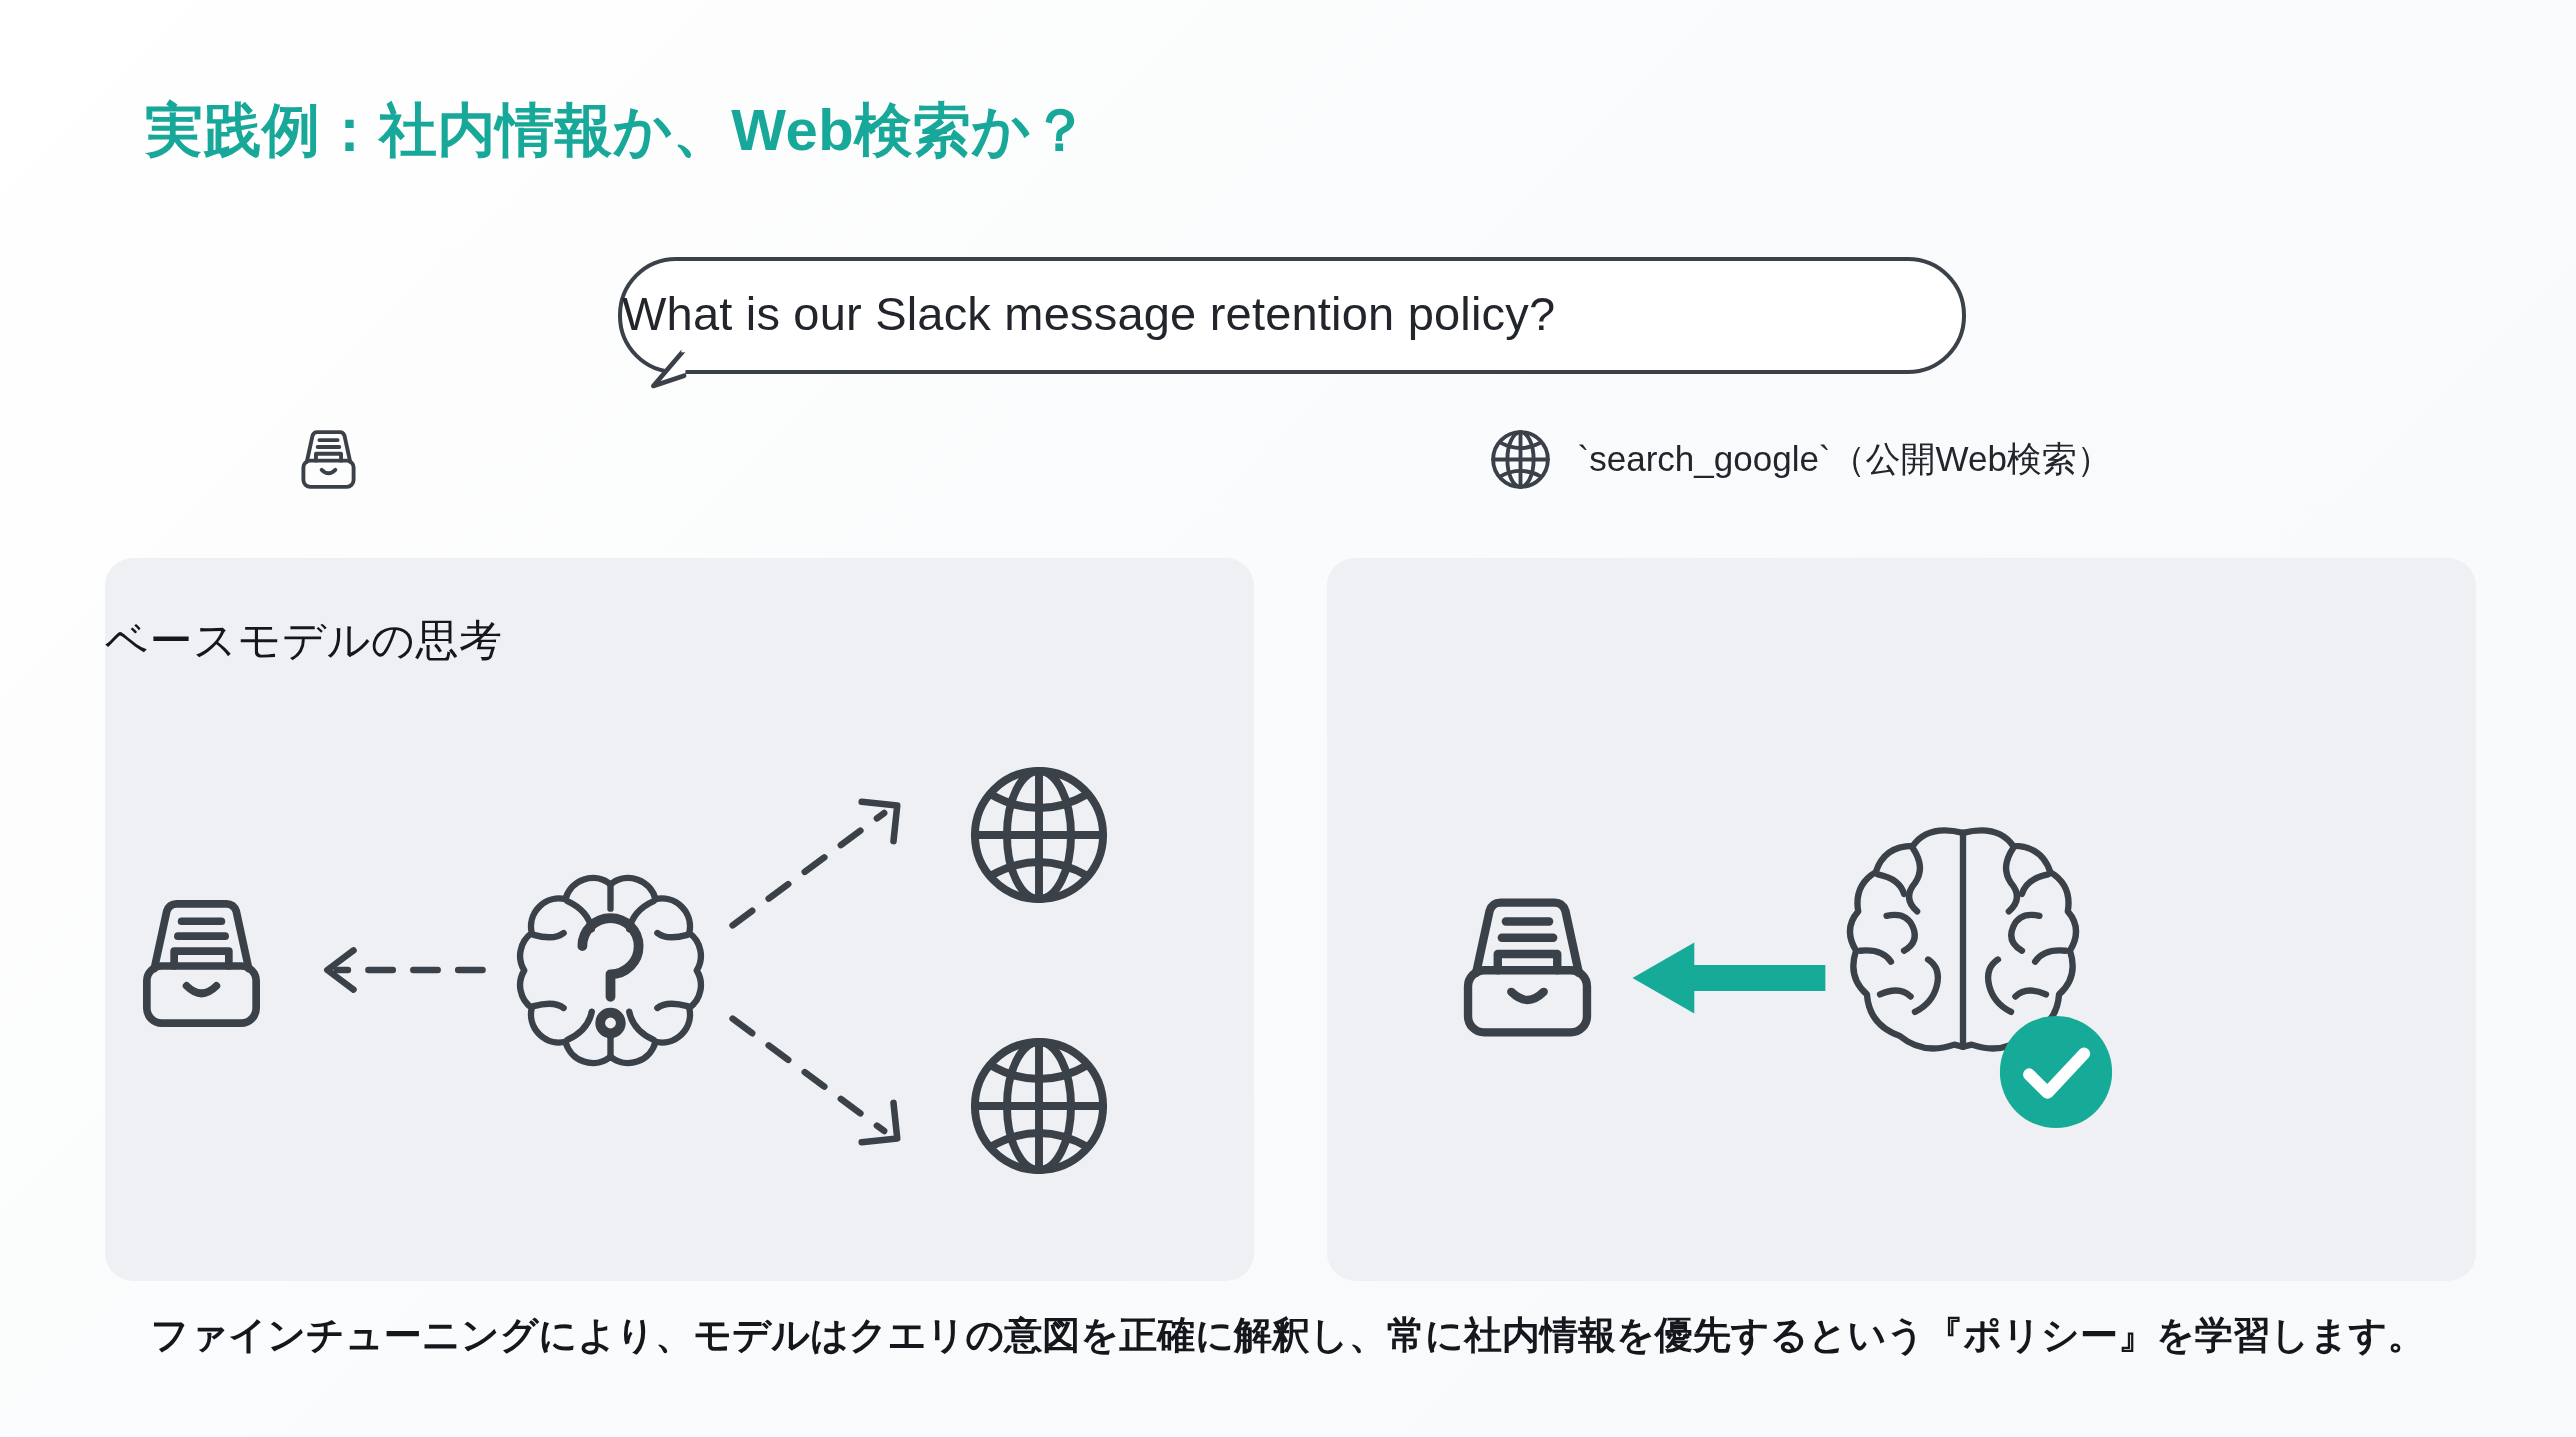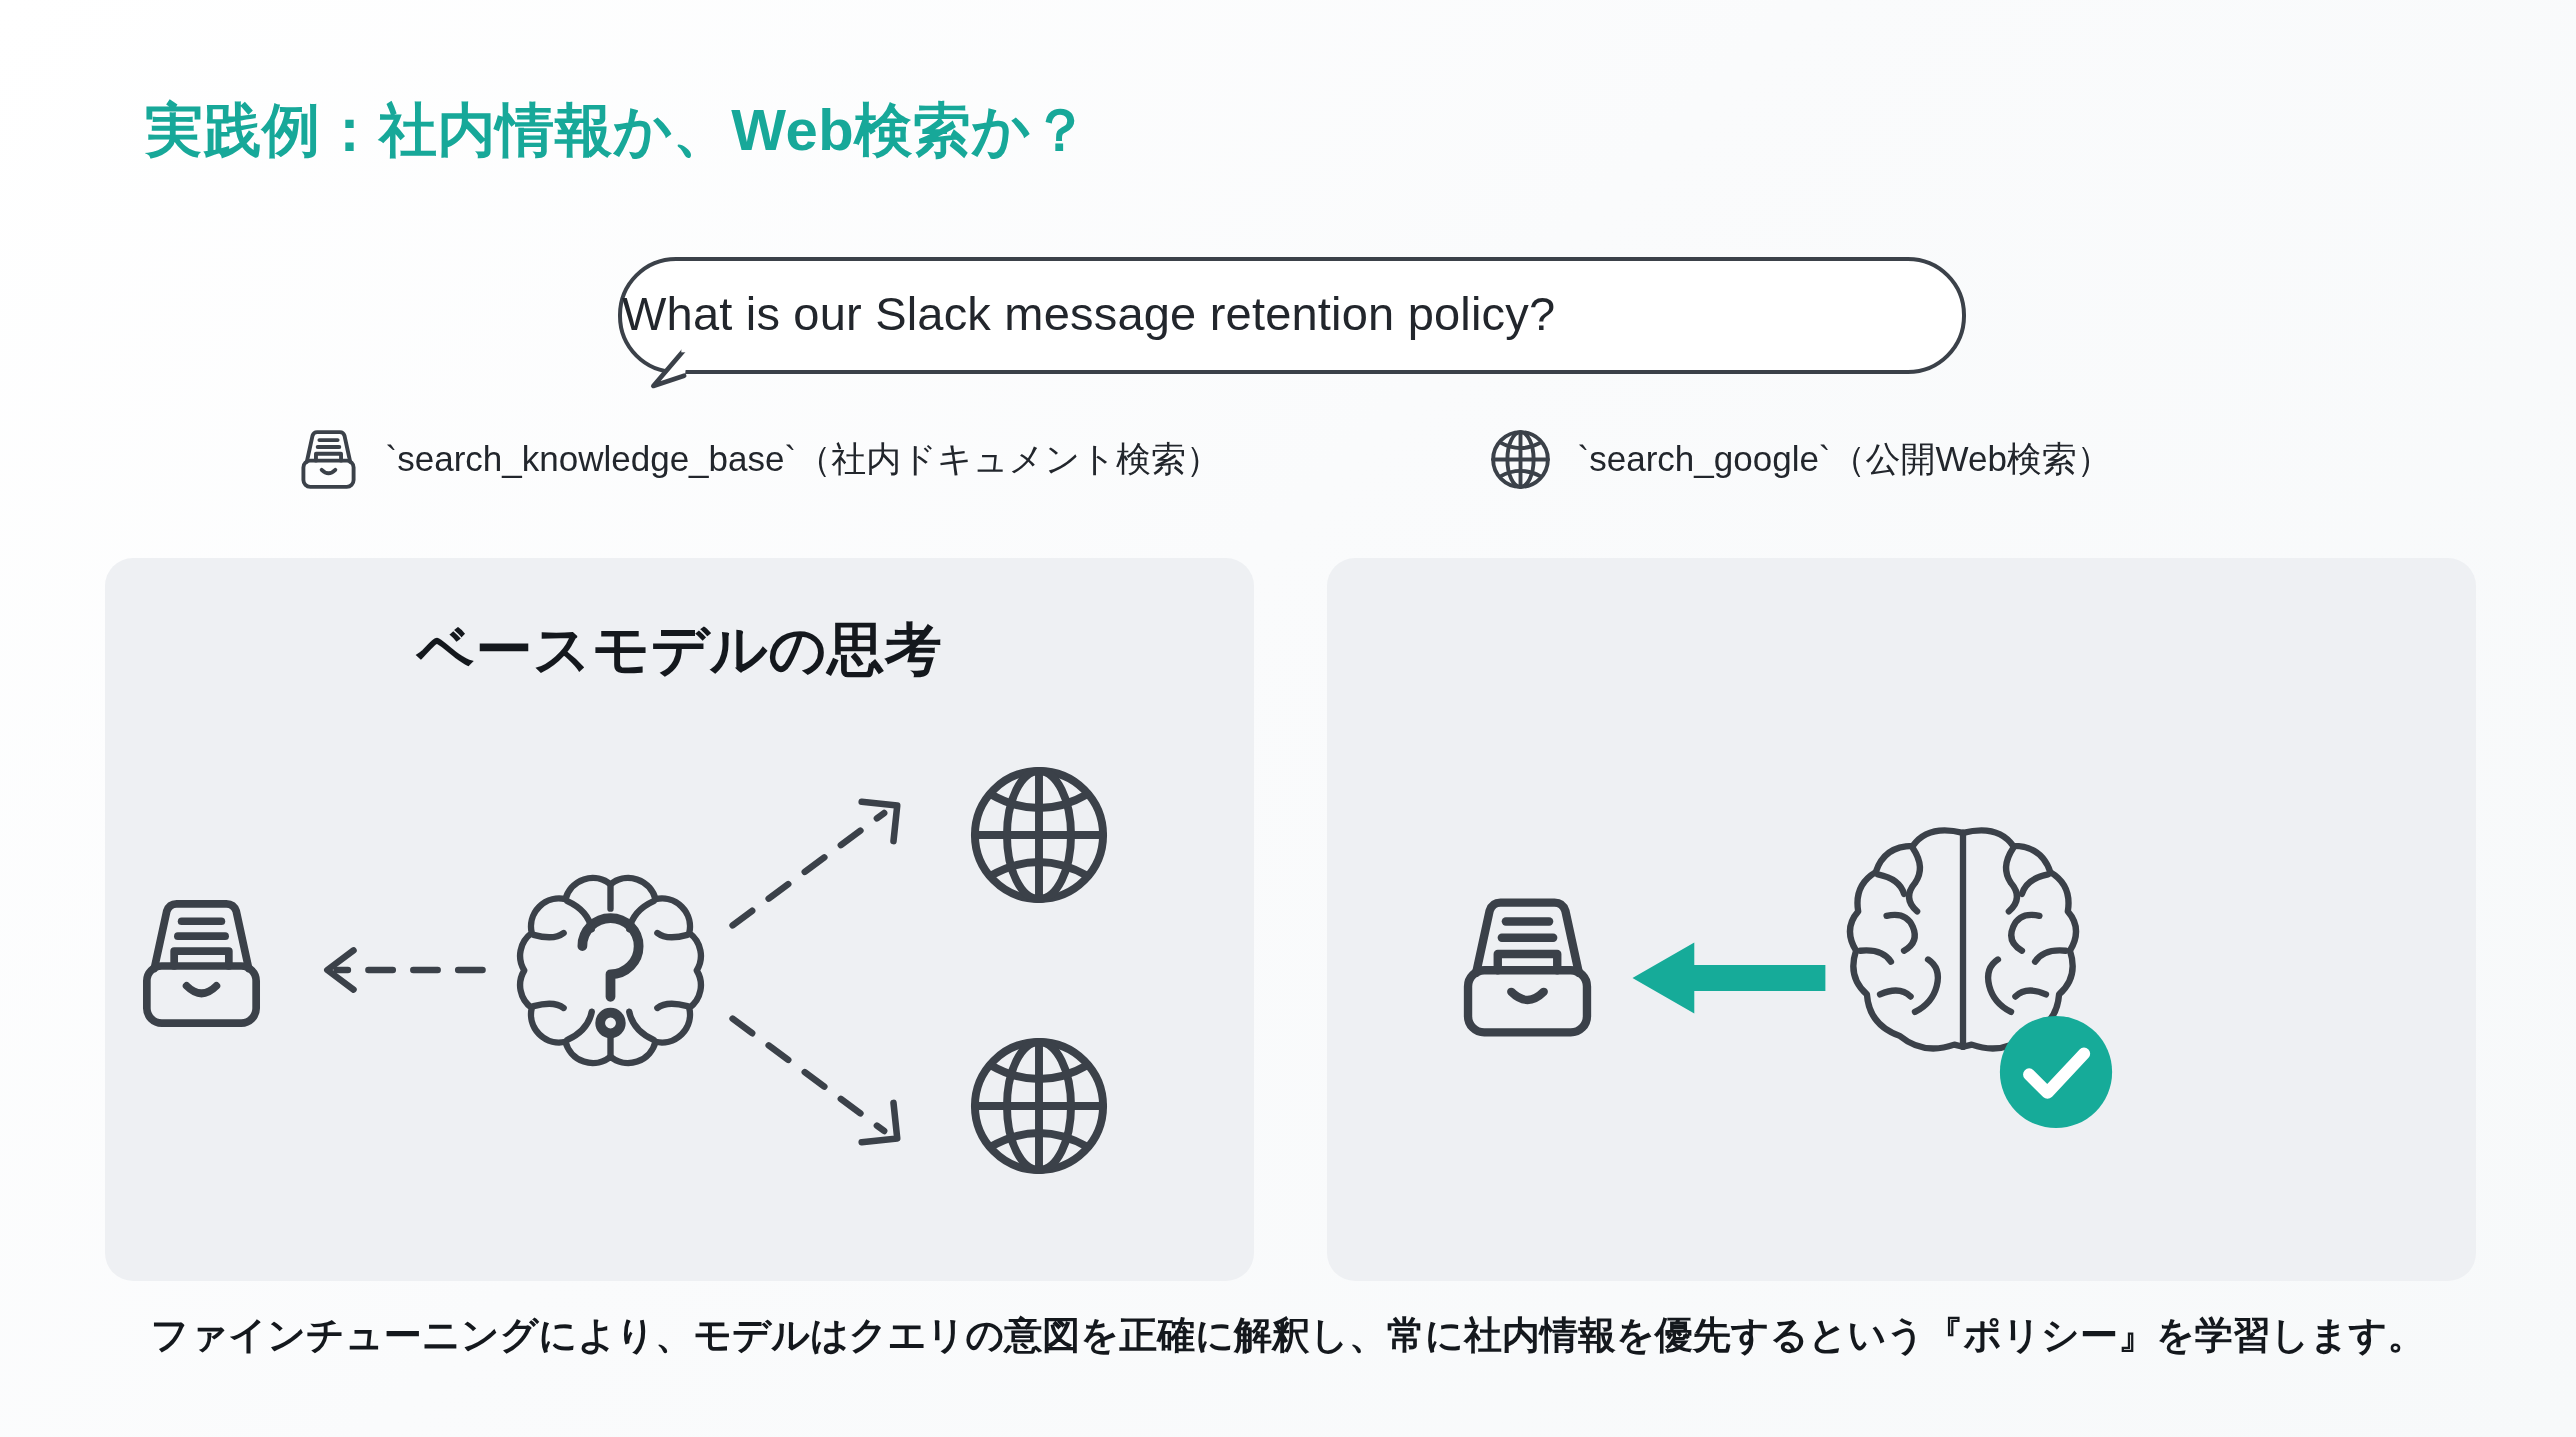--- a/index.html
+++ b/index.html
@@ -99,23 +99,22 @@
     border-radius: 28px;
   }
   #panel-left  { left: 105px; }
   #panel-right { left: 1327px; }
 
   .panel-heading {
     position: absolute;
     top: 54px;
     left: 0;
     right: 0;
-    text-align: center;
-    font-size: 57px;
-    font-weight: 700;
+    font-size: 43px;
+    font-weight: 400;
     color: #14181d;
     letter-spacing: 0.5px;
   }
 
   .panel-stage {
     position: absolute;
     left: 0;
     right: 0;
     top: 150px;
     bottom: 0;
@@ -163,21 +162,20 @@
     <svg class="tool-icon" viewBox="0 0 64 64">
       <g fill="none" stroke="#3b4149" stroke-width="3.4" stroke-linecap="round" stroke-linejoin="round">
         <path d="M13 34 L18 11 Q19 8 22 8 L42 8 Q45 8 46 11 L51 34"></path>
         <line x1="24" y1="15" x2="40" y2="15"></line>
         <line x1="22.5" y1="21" x2="41.5" y2="21"></line>
         <path d="M21 33 L21 27 L43 27 L43 33"></path>
         <rect x="10" y="33" width="44" height="23" rx="6"></rect>
         <path d="M26 41 Q32 47 38 41"></path>
       </g>
     </svg>
-    <span class="tool-label">`search_knowledge_base`（社内ドキュメント検索）</span>
   </div>
 
   <div class="tool-item" id="tool-google">
     <svg class="tool-icon" viewBox="0 0 64 64">
       <g fill="none" stroke="#3b4149" stroke-width="3.4" stroke-linecap="round">
         <circle cx="32" cy="32" r="24"></circle>
         <line x1="8" y1="32" x2="56" y2="32"></line>
         <line x1="32" y1="8" x2="32" y2="56"></line>
         <ellipse cx="32" cy="32" rx="11.5" ry="24"></ellipse>
         <path d="M14 17 Q32 27 50 17"></path>

